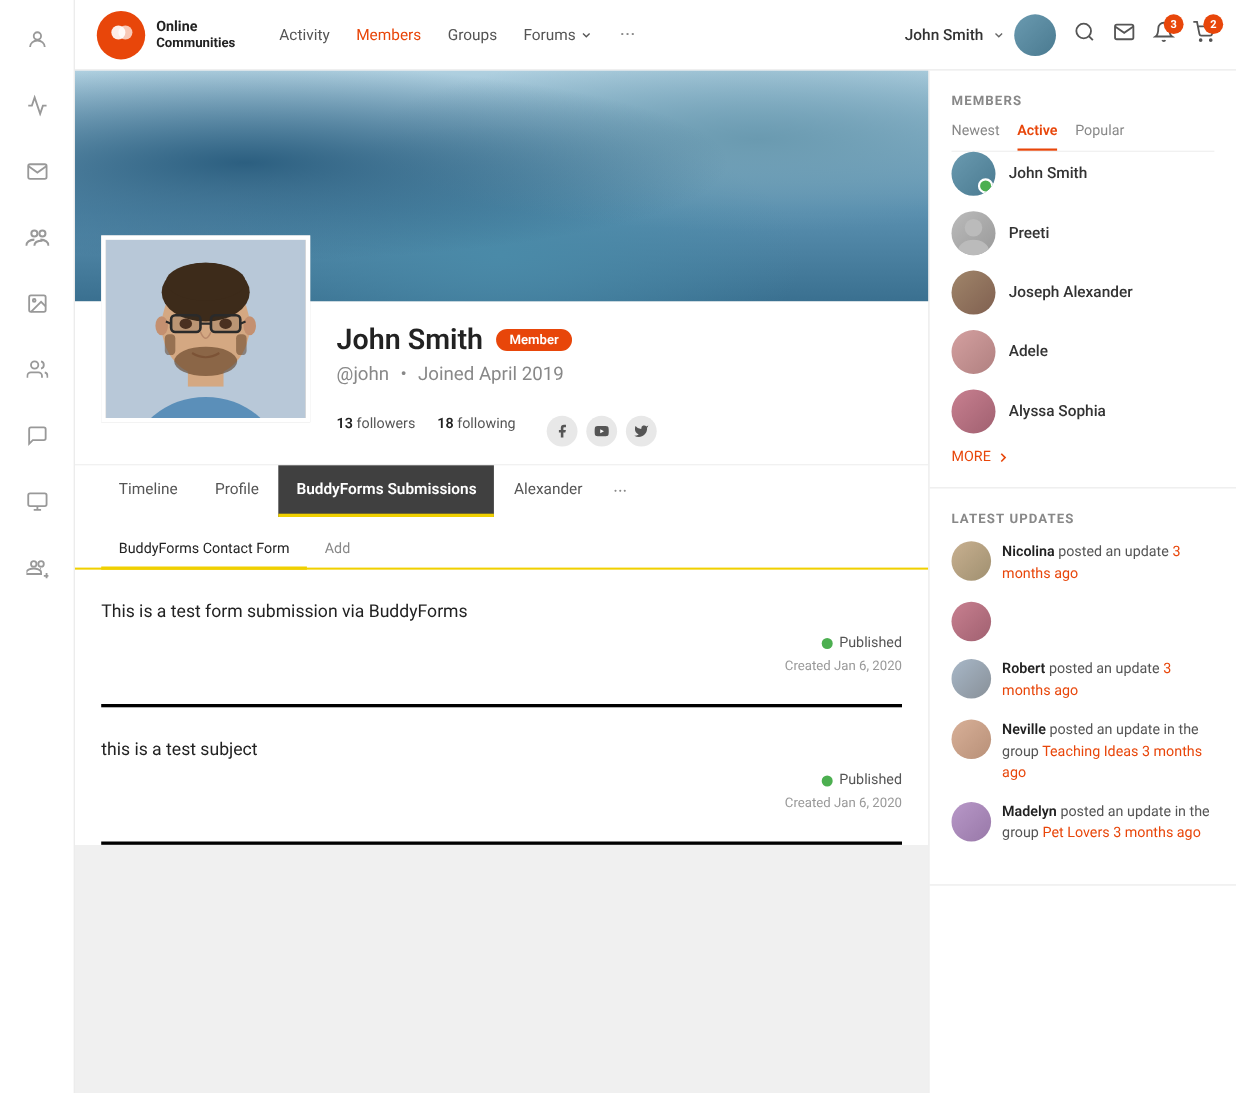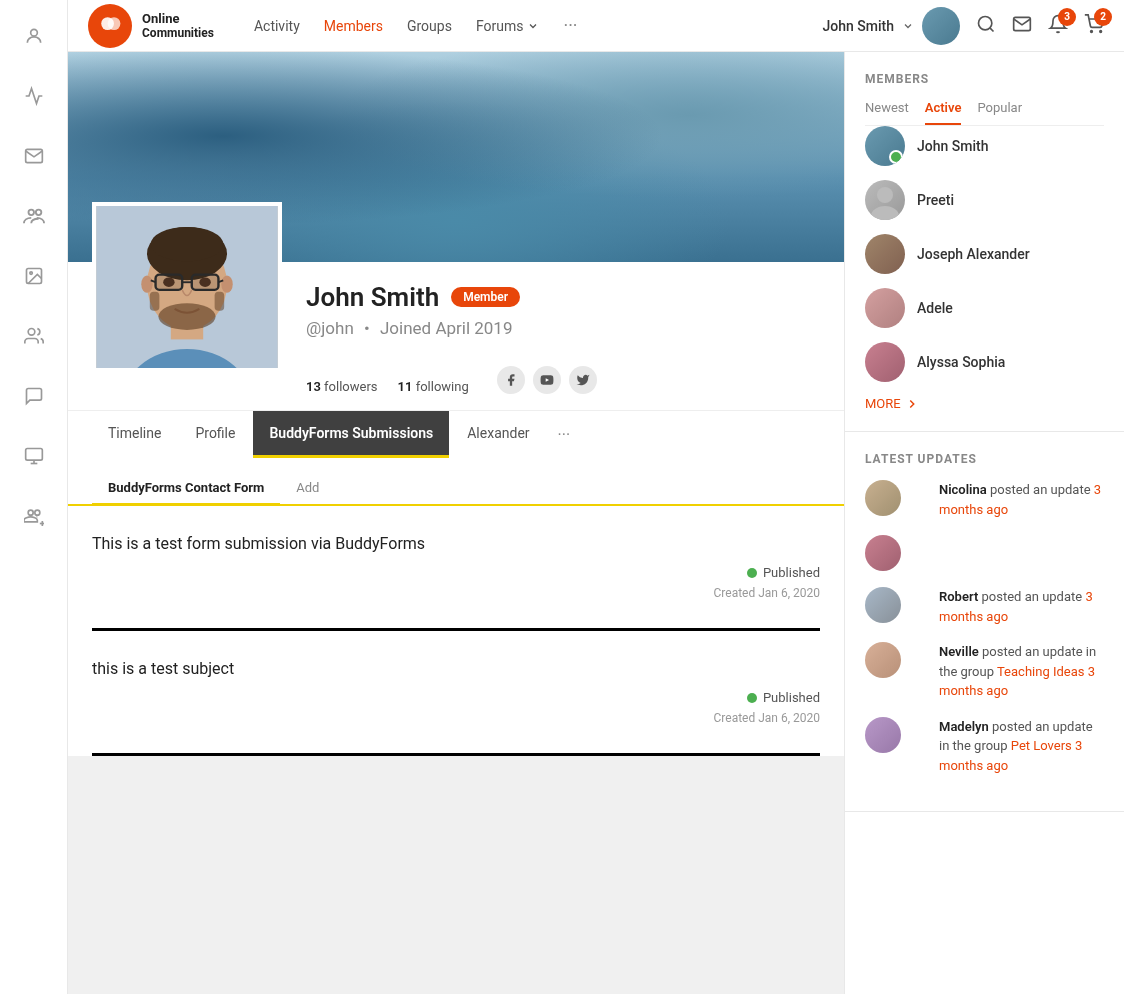--- a/index.html
+++ b/index.html
@@ -33,21 +33,21 @@
       flex: 1;
       display: flex;
       flex-direction: column;
       overflow: hidden;
     }
 
     
     .navbar {
       background: #fff;
       border-bottom: 1px solid #e8e8e8;
-      height: 52px;
+      height: 64px;
       display: flex;
       align-items: center;
       padding: 0 20px;
       flex-shrink: 0;
       gap: 20px;
     }
     .navbar-logo {
       display: flex;
       align-items: center;
       gap: 10px;
@@ -213,21 +213,21 @@
       font-weight: 600;
     }
     .profile-meta {
       font-size: 17px;
       color: #888;
       margin-bottom: 28px;
     }
     .profile-meta span { margin-right: 6px; }
     .profile-stats {
       display: flex;
-      align-items: flex-end;
+      align-items: flex-start;
       gap: 20px;
     }
     .stat-item {
       font-size: 13px;
       color: #555;
     }
     .stat-item strong { color: #222; font-weight: 600; }
     .social-icons {
       display: flex;
       gap: 8px;
@@ -288,21 +288,21 @@
       padding: 8px 16px;
       font-size: 13px;
       cursor: pointer;
       color: #555;
       border-bottom: 3px solid transparent;
       margin-bottom: -2px;
     }
     .sub-tab.active {
       color: #222;
       border-bottom: 3px solid #f0d000;
-      font-weight: 700;
+      font-weight: 400;
     }
     .sub-tab-add {
       padding: 8px 16px;
       font-size: 13px;
       color: #888;
       cursor: pointer;
     }
 
     
     .submissions-area {
@@ -434,21 +434,20 @@
       height: 36px;
       border-radius: 50%;
       background: #ccc;
       flex-shrink: 0;
       overflow: hidden;
     }
     .update-text {
       font-size: 13px;
       color: #555;
       line-height: 1.5;
-      margin-left: 28px;
     }
     .update-text strong {
       color: #222;
       font-weight: 600;
     }
     .update-text .link-text {
       color: #e8460a;
     }
     .update-time {
       color: #e8460a;
@@ -661,21 +660,21 @@
               <span>@john</span>
               <span>•</span>
               <span>Joined April 2019</span>
             </div>
             <div class="profile-stats">
               <div class="stat-item">
                 <strong>13</strong>
                 <span>followers</span>
               </div>
               <div class="stat-item">
-                <strong>11</strong>
+                <strong>18</strong>
                 <span>following</span>
               </div>
               <div class="social-icons">
                 <div class="social-icon">
                   <svg width="14" height="14" viewBox="0 0 24 24" fill="#555">
                       <path d="M18 2h-3a5 5 0 0 0-5 5v3H7v4h3v8h4v-8h3l1-4h-4V7a1 1 0 0 1 1-1h3z"></path>
                     </svg>
                 </div>
                 <div class="social-icon">
                   <svg width="14" height="14" viewBox="0 0 24 24" fill="#555">

